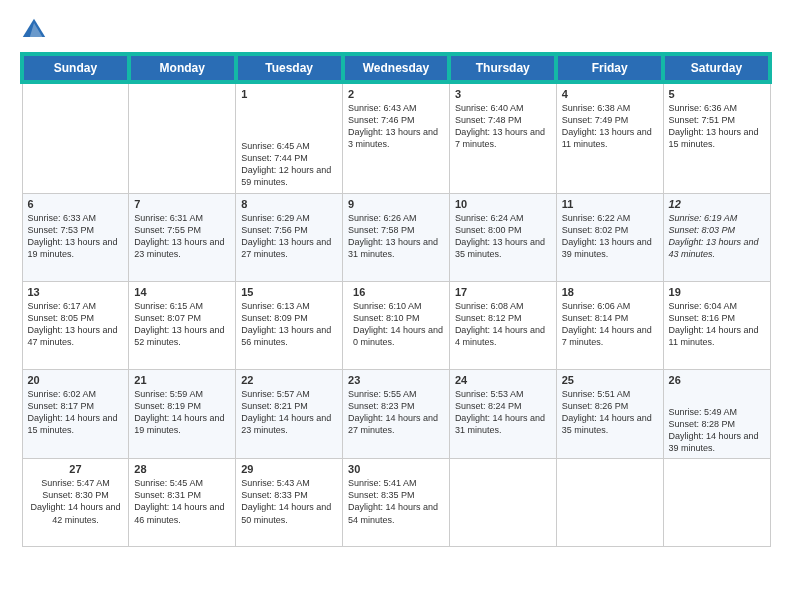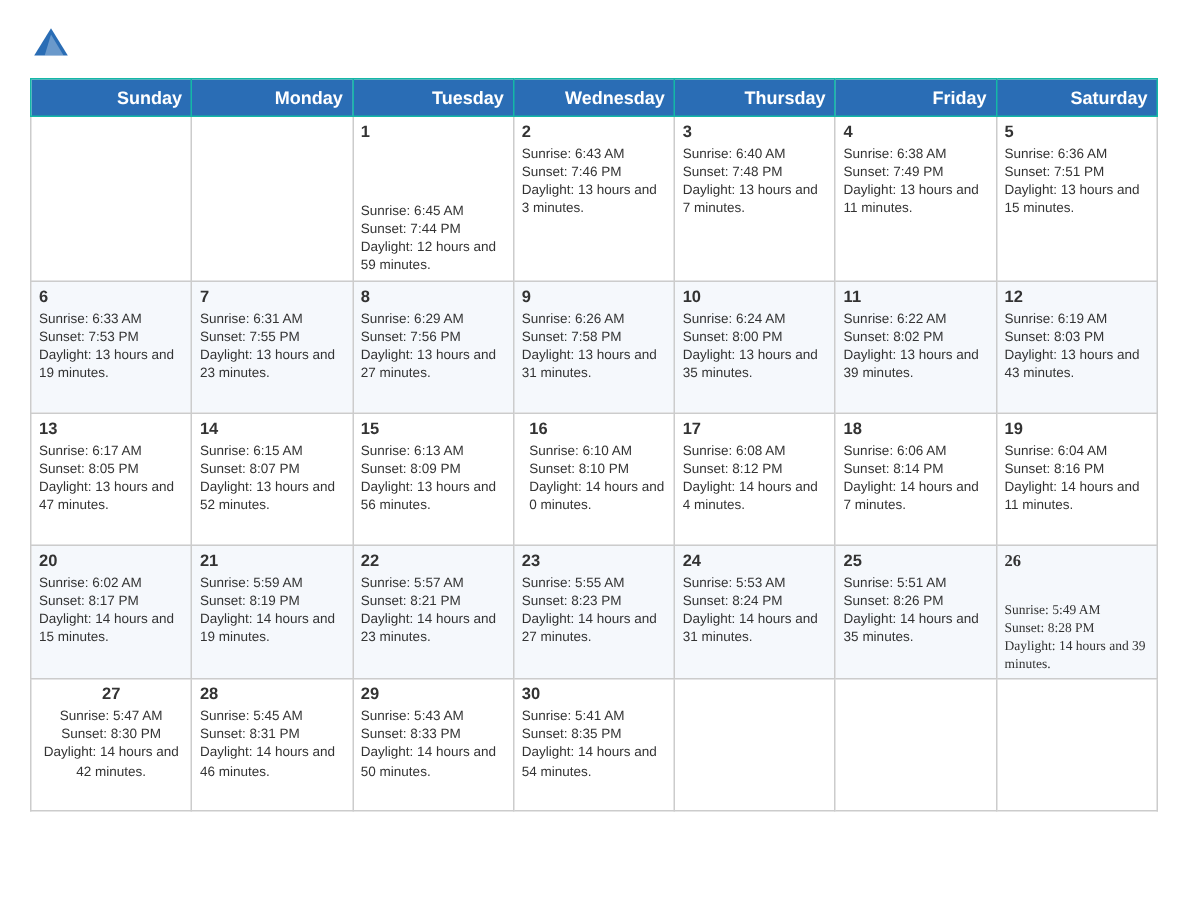--- a/index.html
+++ b/index.html
@@ -64,22 +64,22 @@
       width: 100%;
       border-collapse: collapse;
       border: 1px solid #ccc;
     }
     .calendar th {
       background: #2a6db5;
       color: #fff;
       font-size: 12px;
       font-weight: bold;
       padding: 5px 6px;
-      text-align: right;
-      border: 1px solid #14b8a6;
+      text-align: center;
+      border: 4px solid #14b8a6;
     }
     .calendar td {
       width: 14.28%;
       vertical-align: top;
       padding: 4px 5px;
       border: 1px solid #ccc;
       font-size: 9.5px;
       color: #333;
       background: #fff;
       min-height: 80px;
@@ -205,21 +205,21 @@
             <div class="day-info" style="white-space: pre-line;">Sunrise: 6:24 AM
 Sunset: 8:00 PM
 Daylight: 13 hours and 35 minutes.</div>
           </td>
           <td style="background-color: rgb(245, 248, 252);">
             <span class="day-num">11</span>
             <div class="day-info" style="white-space: pre-line;">Sunrise: 6:22 AM
 Sunset: 8:02 PM
 Daylight: 13 hours and 39 minutes.</div>
           </td>
-          <td style="background-color: rgb(245, 248, 252);">
+          <td style="background-color: rgb(245, 248, 252); font-style: italic;">
             <span class="day-num">12</span>
             <div class="day-info" style="white-space: pre-line;">Sunrise: 6:19 AM
 Sunset: 8:03 PM
 Daylight: 13 hours and 43 minutes.</div>
           </td>
         </tr>
         <tr>
           <td style="background-color: rgb(255, 255, 255);">
             <span class="day-num">13</span>
             <div class="day-info" style="white-space: pre-line;">Sunrise: 6:17 AM
@@ -293,21 +293,21 @@
             <div class="day-info" style="white-space: pre-line;">Sunrise: 5:53 AM
 Sunset: 8:24 PM
 Daylight: 14 hours and 31 minutes.</div>
           </td>
           <td style="background-color: rgb(245, 248, 252);">
             <span class="day-num">25</span>
             <div class="day-info" style="white-space: pre-line;">Sunrise: 5:51 AM
 Sunset: 8:26 PM
 Daylight: 14 hours and 35 minutes.</div>
           </td>
-          <td style="background-color: rgb(245, 248, 252); font-family: Liberation Serif, serif;">
+          <td style="background-color: rgb(245, 248, 252);">
             <span class="day-num">26</span>
             <div class="day-info" style="white-space: pre-line; margin-top: 20px;">Sunrise: 5:49 AM
 Sunset: 8:28 PM
 Daylight: 14 hours and 39 minutes.</div>
           </td>
         </tr>
         <tr>
           <td style="background-color: rgb(255, 255, 255); text-align: center;">
             <span class="day-num">27</span>
             <div class="day-info" style="white-space: pre-line;">Sunrise: 5:47 AM

